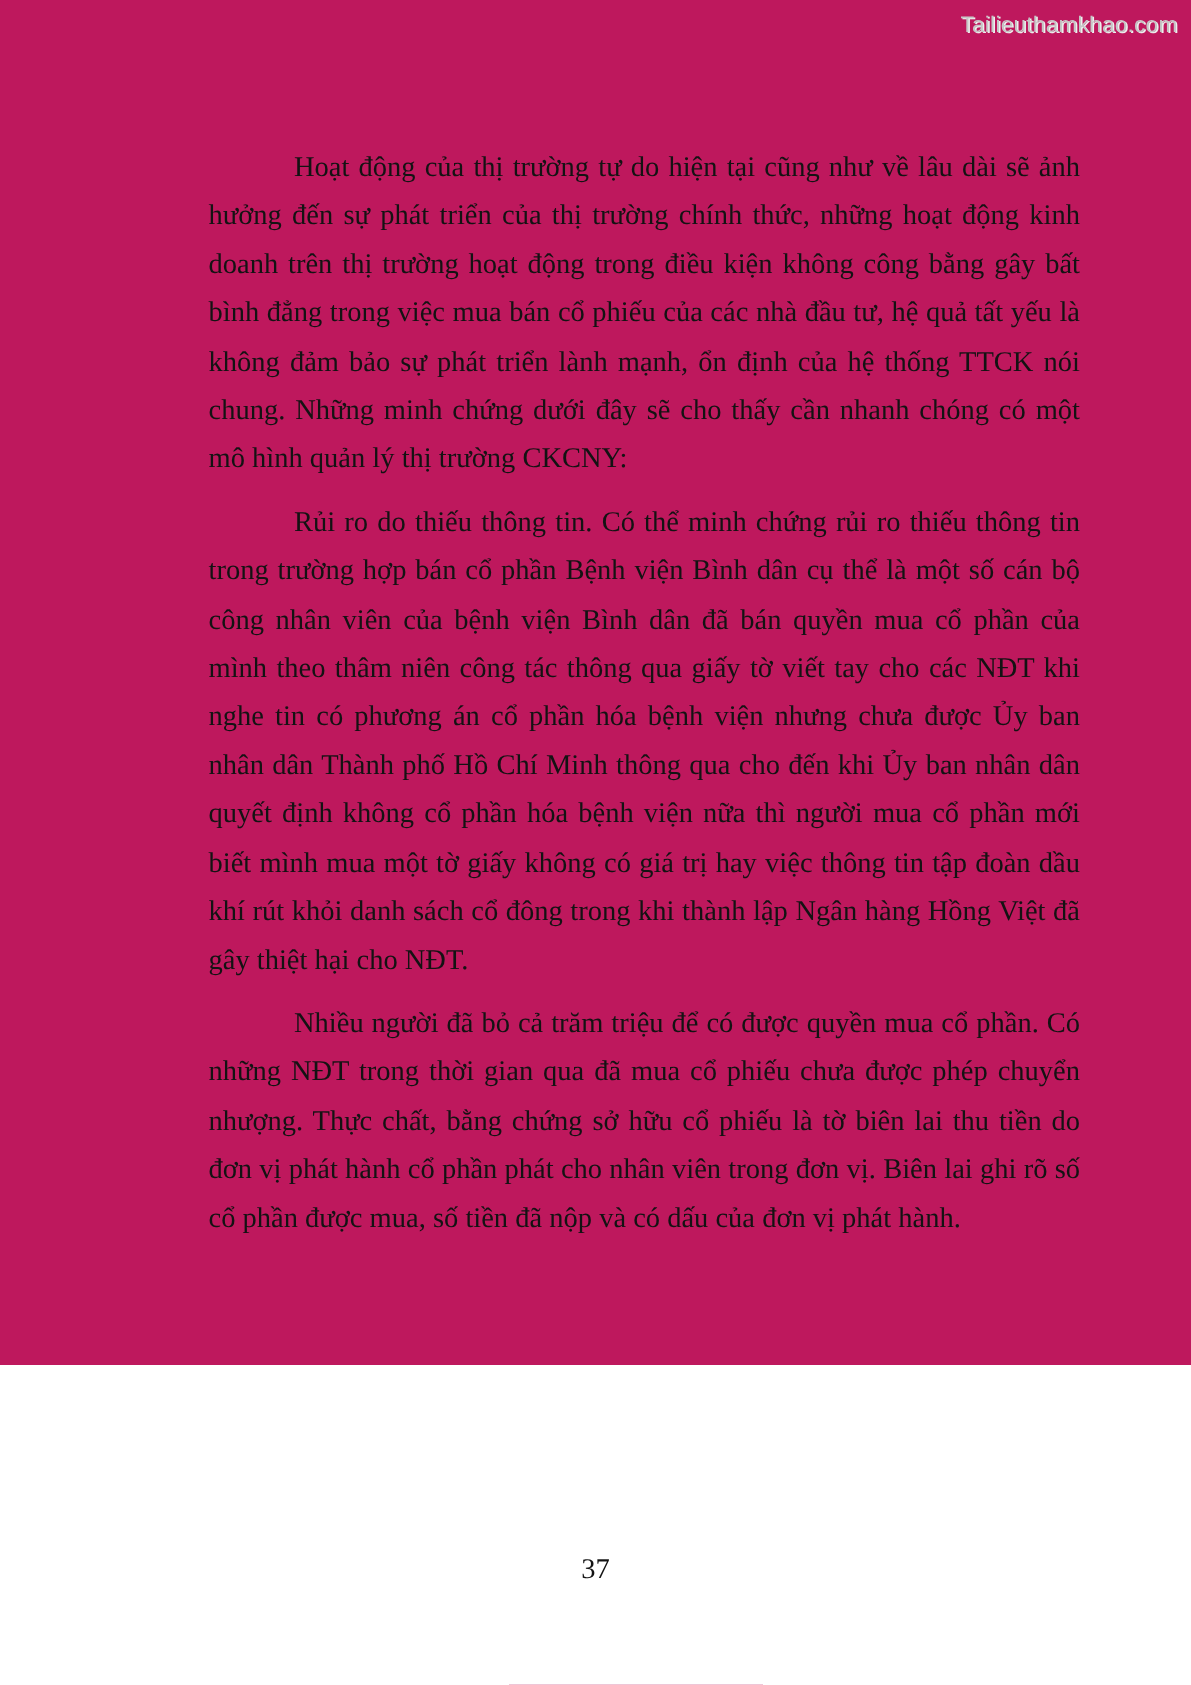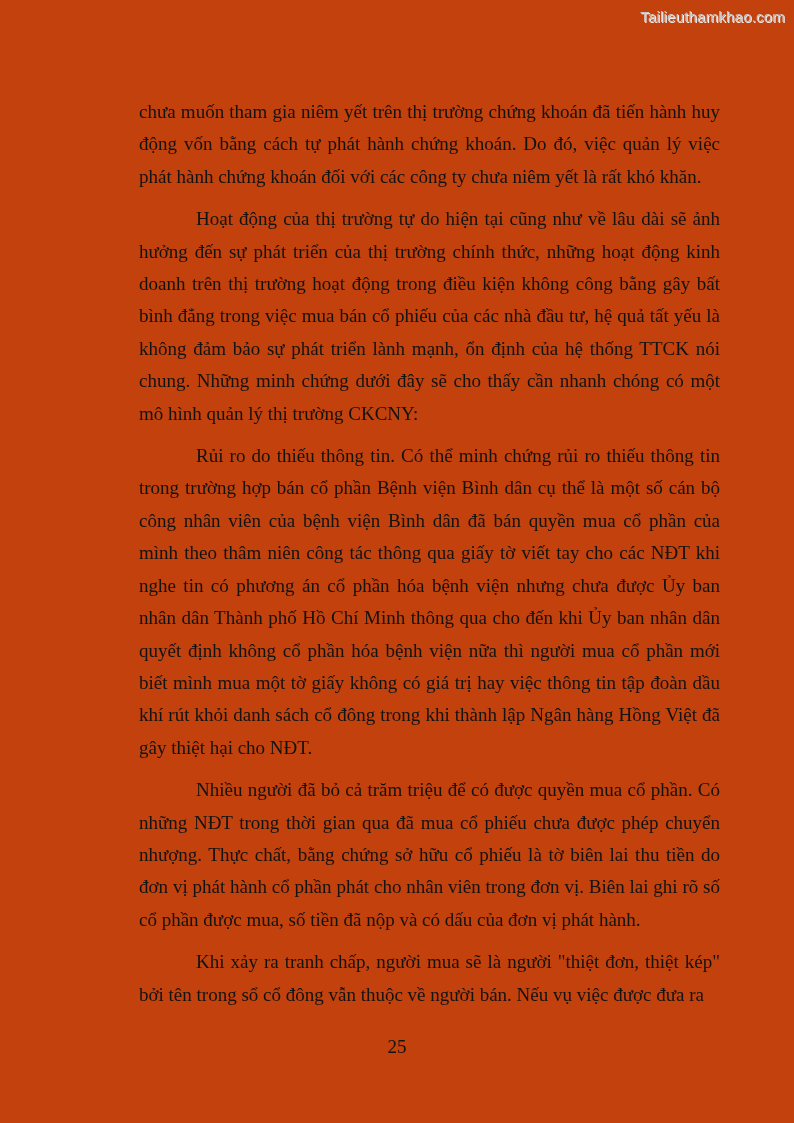--- a/index.html
+++ b/index.html
@@ -10,22 +10,22 @@
     background: #ffffff;
     overflow: hidden;
     position: relative;
     font-family: "Liberation Serif", "DejaVu Serif", serif;
   }
 
   .page {
     position: absolute;
     top: 0; left: 0;
     width: 794px;
-    height: 1123px;
-    background: #c2410c;
+    height: 910px;
+    background: #be185d;
   }
 
   .watermark {
     position: absolute;
     top: 8px;
     right: 9px;
     font-family: "Liberation Sans", "DejaVu Sans", sans-serif;
     font-size: 15px;
     color: #c6c6c6;
     text-shadow: 1px 1px 0 #efefef;
@@ -67,37 +67,31 @@
 </style>
 </head>
 <body>
 
 <div class="page">
 
   <div class="watermark">Tailieuthamkhao.com</div>
 
   <div class="text-block">
 
-    <p class="no-indent">
-      <span>chưa muốn tham gia niêm yết trên thị trường chứng khoán đã tiến hành huy động vốn bằng cách tự phát hành chứng khoán. Do đó, việc quản lý việc phát hành chứng khoán đối với các công ty chưa niêm yết là rất khó khăn.</span>
-    </p>
 
     <p>
       <span>Hoạt động của thị trường tự do hiện tại cũng như về lâu dài sẽ ảnh hưởng đến sự phát triển của thị trường chính thức, những hoạt động kinh doanh trên thị trường hoạt động trong điều kiện không công bằng gây bất bình đẳng trong việc mua bán cổ phiếu của các nhà đầu tư, hệ quả tất yếu là không đảm bảo sự phát triển lành mạnh, ổn định của hệ thống TTCK nói chung. Những minh chứng dưới đây sẽ cho thấy cần nhanh chóng có một mô hình quản lý thị trường CKCNY:</span>
     </p>
 
     <p>
       <span class="lead-italic">Rủi ro do thiếu thông tin</span><span>. Có thể minh chứng rủi ro thiếu thông tin trong trường hợp bán cổ phần Bệnh viện Bình dân cụ thể là một số cán bộ công nhân viên của bệnh viện Bình dân đã bán quyền mua cổ phần của mình theo thâm niên công tác thông qua giấy tờ viết tay cho các NĐT khi nghe tin có phương án cổ phần hóa bệnh viện nhưng chưa được Ủy ban nhân dân Thành phố Hồ Chí Minh thông qua cho đến khi Ủy ban nhân dân quyết định không cổ phần hóa bệnh viện nữa thì người mua cổ phần mới biết mình mua một tờ giấy không có giá trị hay việc thông tin tập đoàn dầu khí rút khỏi danh sách cổ đông trong khi thành lập Ngân hàng Hồng Việt đã gây thiệt hại cho NĐT.</span>
     </p>
 
     <p>
       <span>Nhiều người đã bỏ cả trăm triệu để có được quyền mua cổ phần. Có những NĐT trong thời gian qua đã mua cổ phiếu chưa được phép chuyển nhượng. Thực chất, bằng chứng sở hữu cổ phiếu là tờ biên lai thu tiền do đơn vị phát hành cổ phần phát cho nhân viên trong đơn vị. Biên lai ghi rõ số cổ phần được mua, số tiền đã nộp và có dấu của đơn vị phát hành.</span>
     </p>
 
-    <p>
-      <span>Khi xảy ra tranh chấp, người mua sẽ là người "thiệt đơn, thiệt kép" bởi tên trong sổ cổ đông vẫn thuộc về người bán. Nếu vụ việc được đưa ra</span>
-    </p>
 
   </div>
 
-  <div class="page-number">25</div>
+  <div class="page-number">37</div>
 
 </div>
 
 </body></html>

